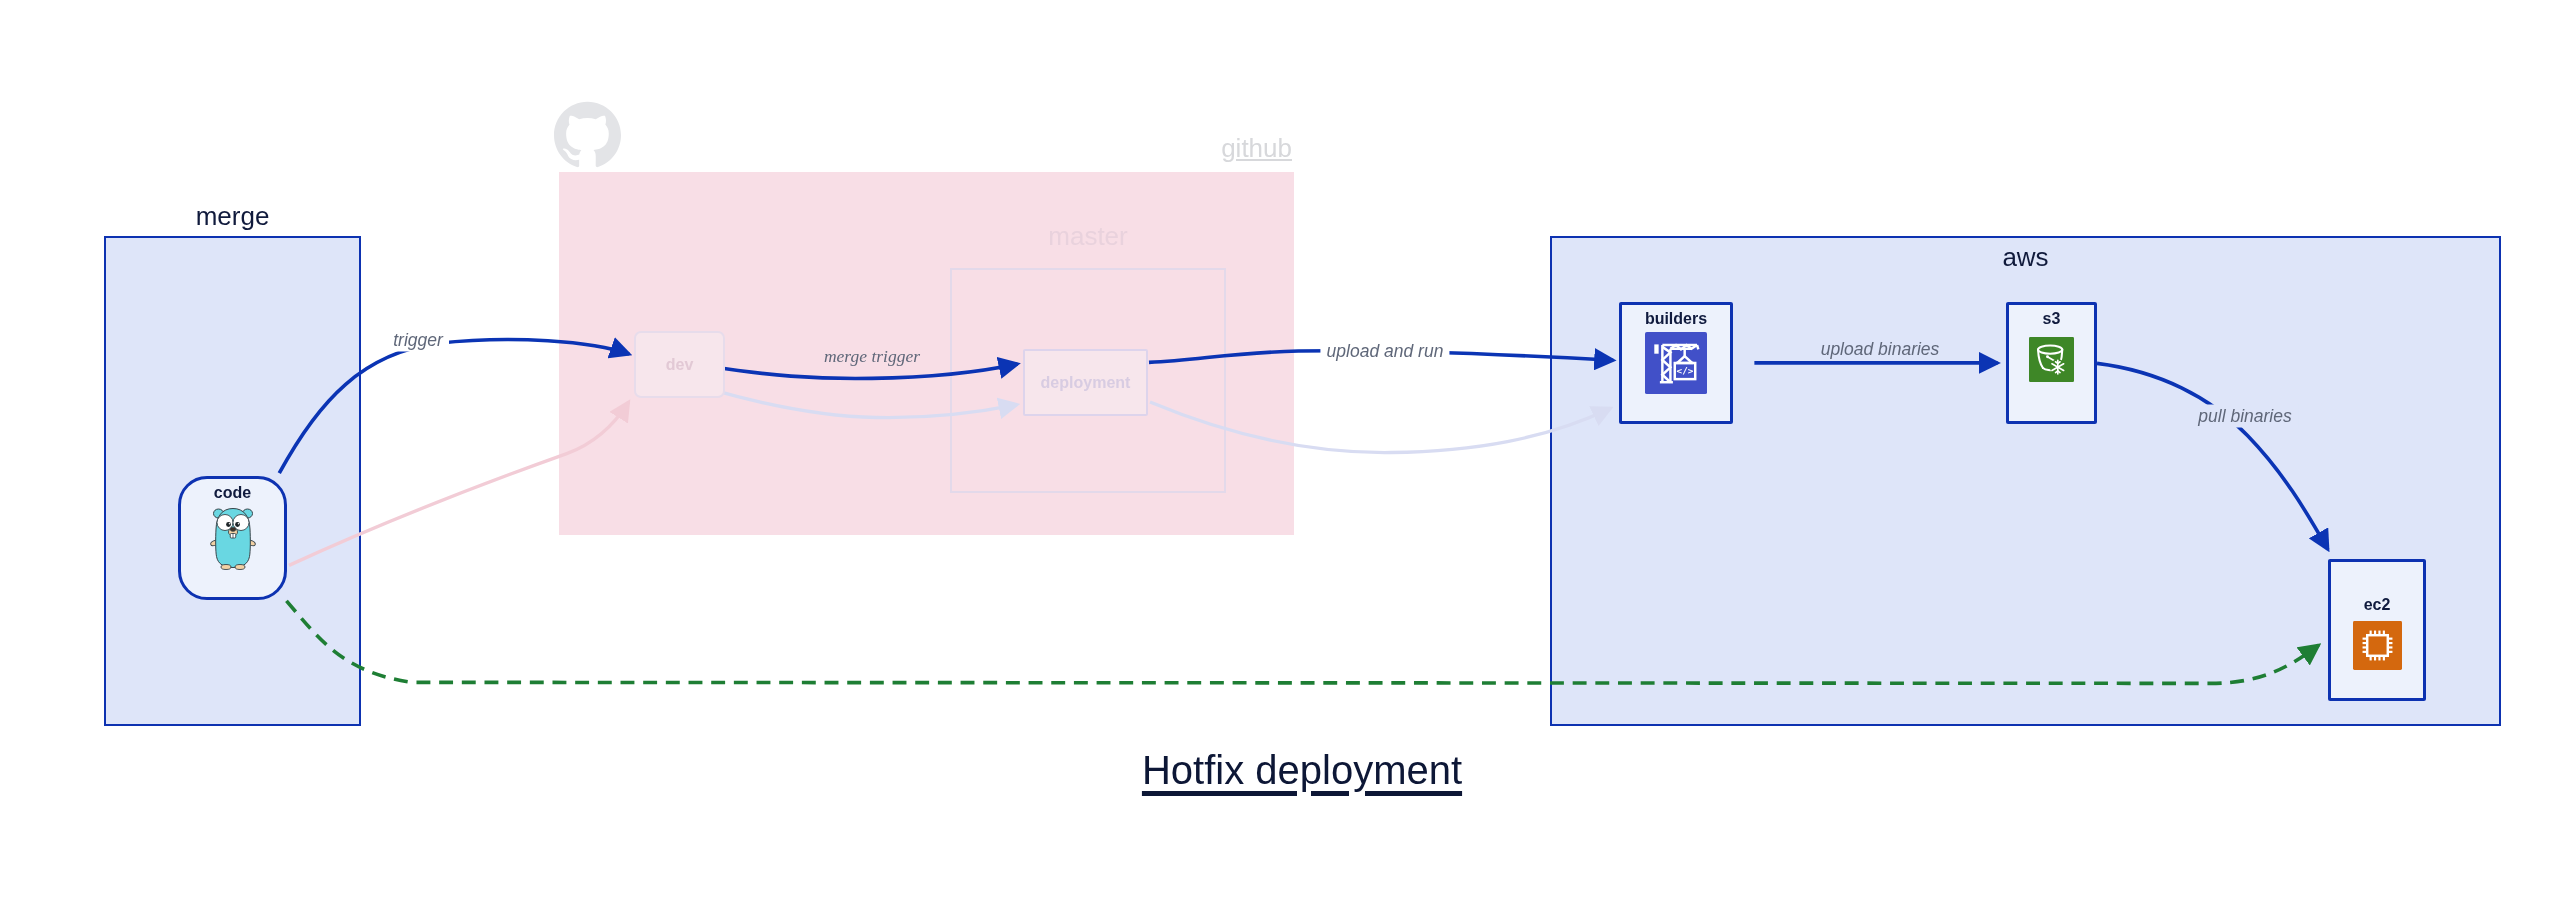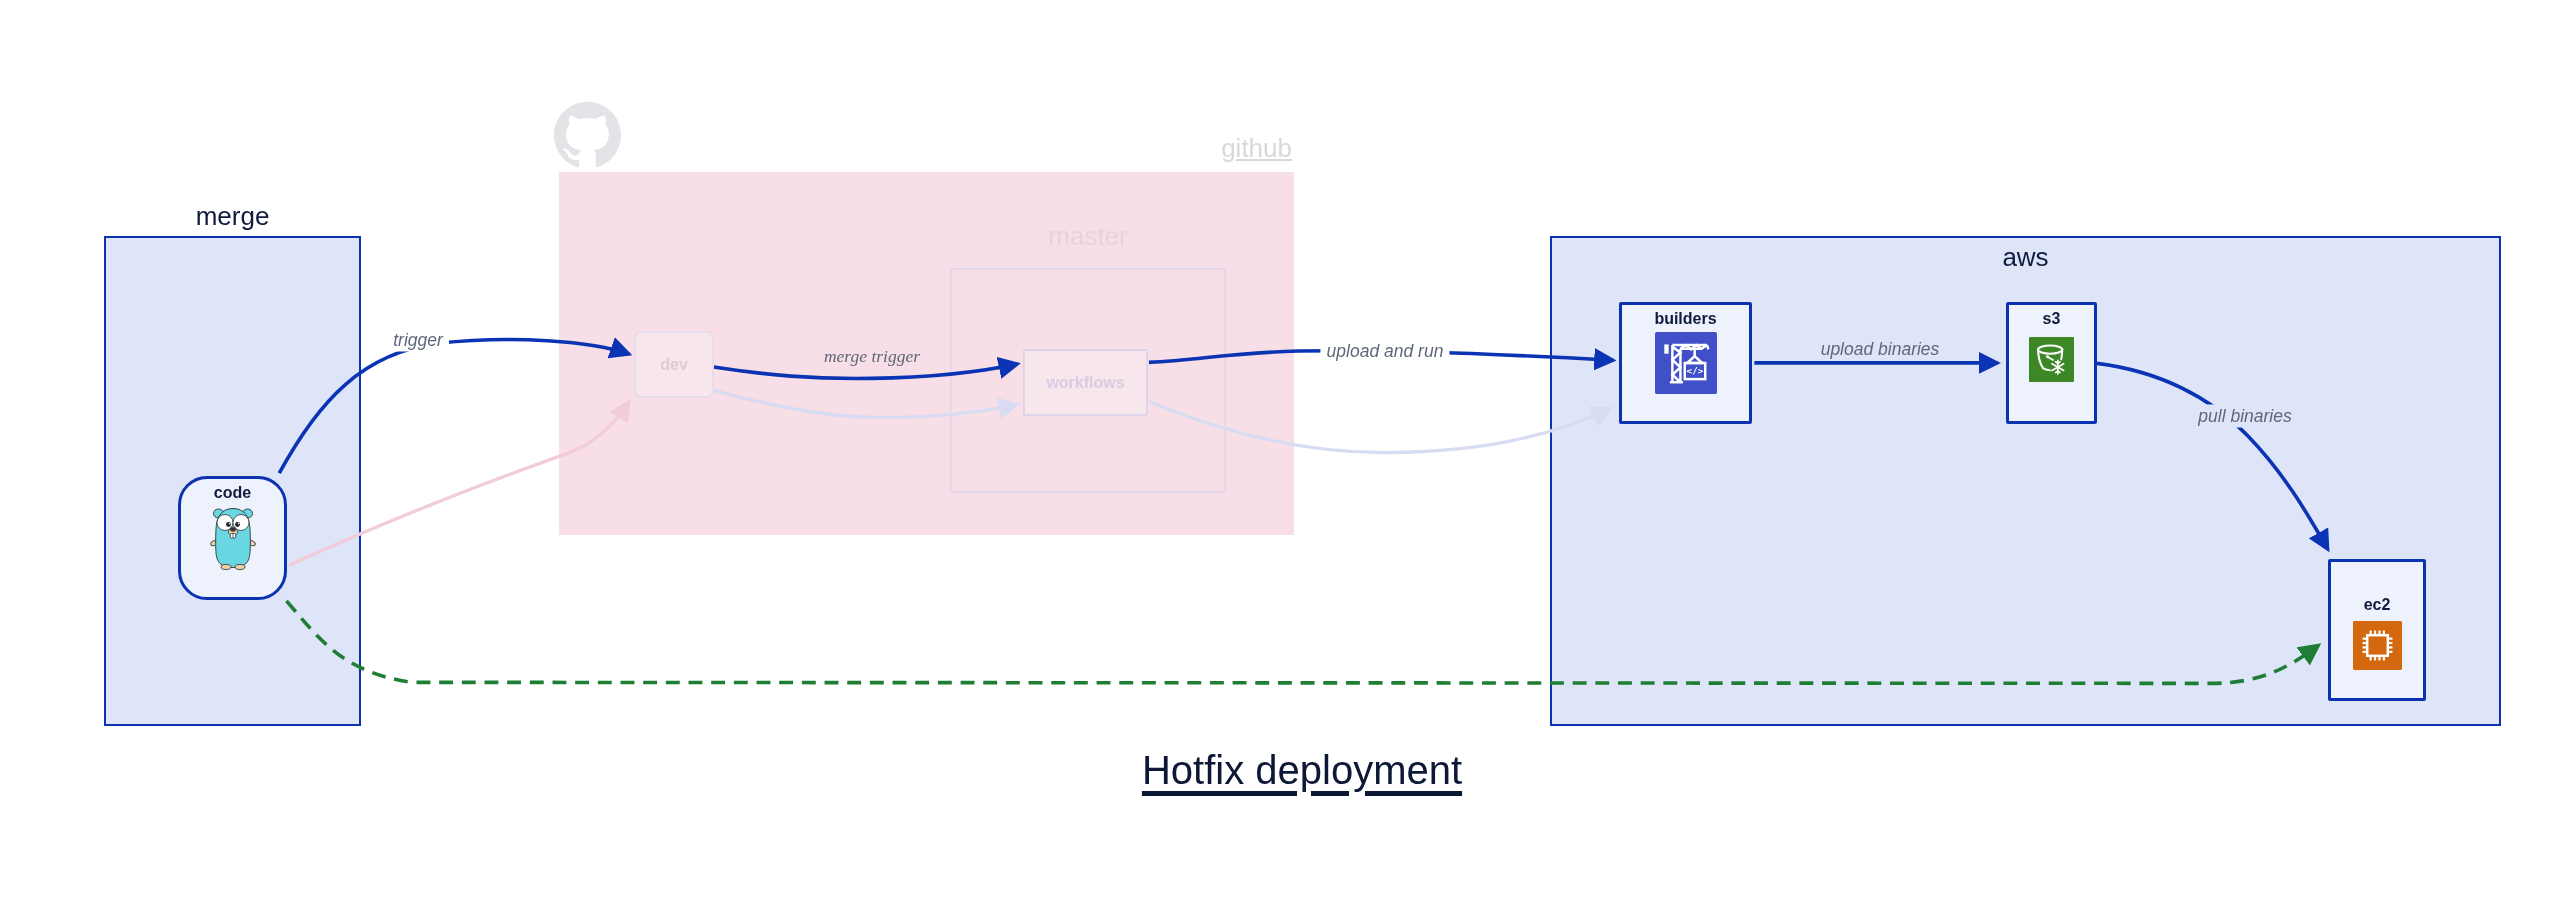--- a/index.html
+++ b/index.html
@@ -109,29 +109,29 @@
       <circle cx="59" cy="37" r="4.8" fill="#1c2326"></circle>
       <circle cx="42.8" cy="35.4" r="1.4" fill="#ffffff"></circle>
       <circle cx="60.8" cy="35.4" r="1.4" fill="#ffffff"></circle>
       <ellipse cx="50" cy="52" rx="9" ry="6.5" fill="#f2d1a4" stroke="#384449" stroke-width="1.8"></ellipse>
       <ellipse cx="50" cy="46.5" rx="5.5" ry="4.2" fill="#3f3026" stroke="#384449" stroke-width="1.5"></ellipse>
       <rect x="44.5" y="55" width="11" height="9" rx="2" fill="#ffffff" stroke="#384449" stroke-width="1.8"></rect>
       <line x1="50" y1="55" x2="50" y2="64" stroke="#384449" stroke-width="1.5"></line>
     </svg>
   </div>
 
-  <div class="node n-faded n-faded-dev" style="left:634px;top:331px;width:80px;height:67px;border-radius:7px;">
+  <div class="node n-faded n-faded-dev" style="left:634px;top:331px;width:91px;height:67px;border-radius:7px;">
     <div class="nlabel nlabel-faded-dev">dev</div>
   </div>
 
   <div class="node n-faded n-faded-wf" style="left:1023px;top:349px;width:125px;height:67px;">
-    <div class="nlabel nlabel-faded-wf">workflows</div>
-  </div>
-
-  <div class="node n-solid" style="left:1619px;top:302px;width:133px;height:122px;">
+    <div class="nlabel nlabel-faded-wf">deployment</div>
+  </div>
+
+  <div class="node n-solid" style="left:1619px;top:302px;width:114px;height:122px;">
     <div class="nlabel">builders</div>
     <svg class="nicon" width="62" height="62" viewBox="0 0 100 100">
       <rect width="100" height="100" rx="3" fill="#4150c8"></rect>
       <rect x="15" y="20" width="7" height="15" fill="#ffffff"></rect>
       <g stroke="#ffffff" stroke-width="4" fill="none">
         <line x1="28" y1="21" x2="28" y2="81"></line>
         <line x1="41" y1="27" x2="41" y2="81"></line>
         <line x1="24" y1="81" x2="45" y2="81"></line>
         <polyline points="28,24 41,33 28,45 41,57 28,69 41,81"></polyline>
         <line x1="28" y1="21" x2="84" y2="21"></line>

